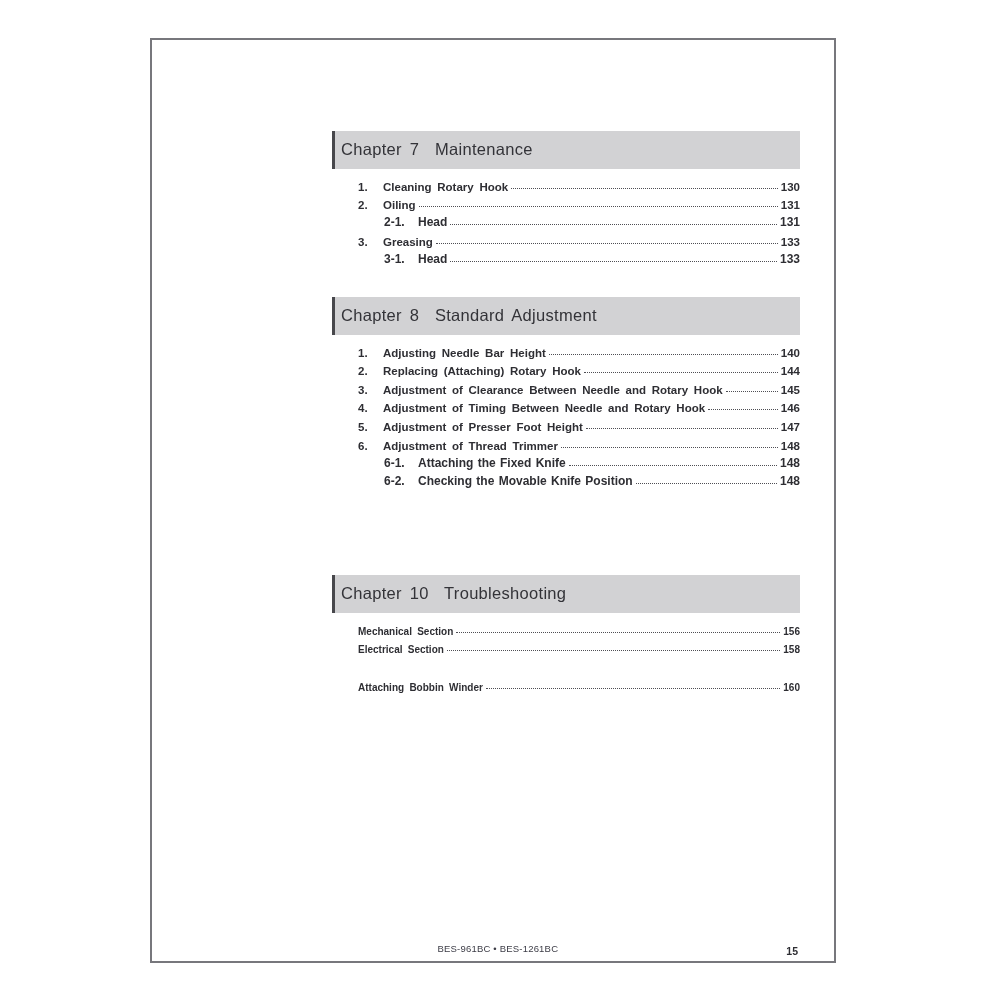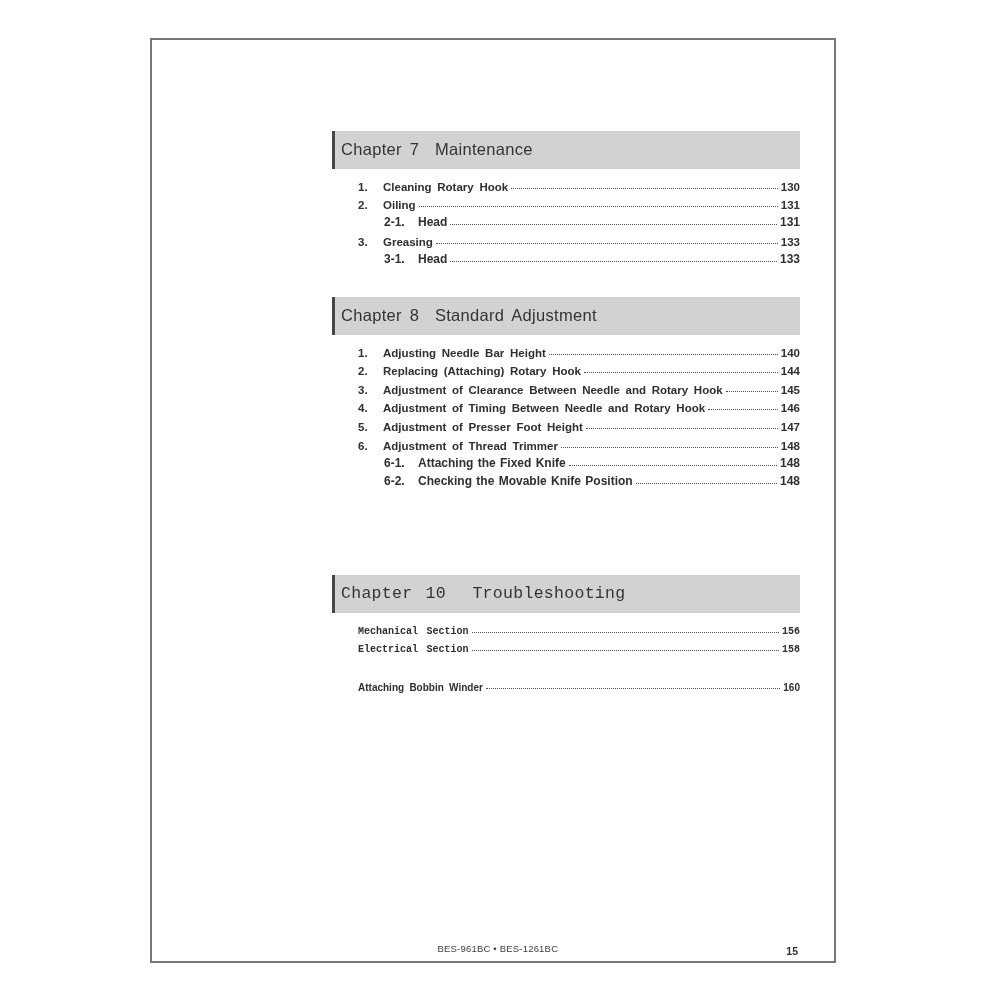--- a/index.html
+++ b/index.html
@@ -17,21 +17,21 @@
     border:2px solid #77777c;
     background:#ffffff;
   }
 
   .toc-section {
     position:absolute; left:180px; width:468px;
   }
   .s0 { top:91px; }
   .s1 { top:257px; }
   .s2 { top:480px; }
-  .s3 { top:535px;font-family:Liberation Mono, monospace; }
+  .s3 { top:535px; }
   .s4 { top:629px; }
 
   .bar {
     height:38px;
     background:#d2d2d4;
     border-left:3px solid #47474b;
     display:flex; align-items:center;
   }
   .bar-title {
     font-size:16.5px;

